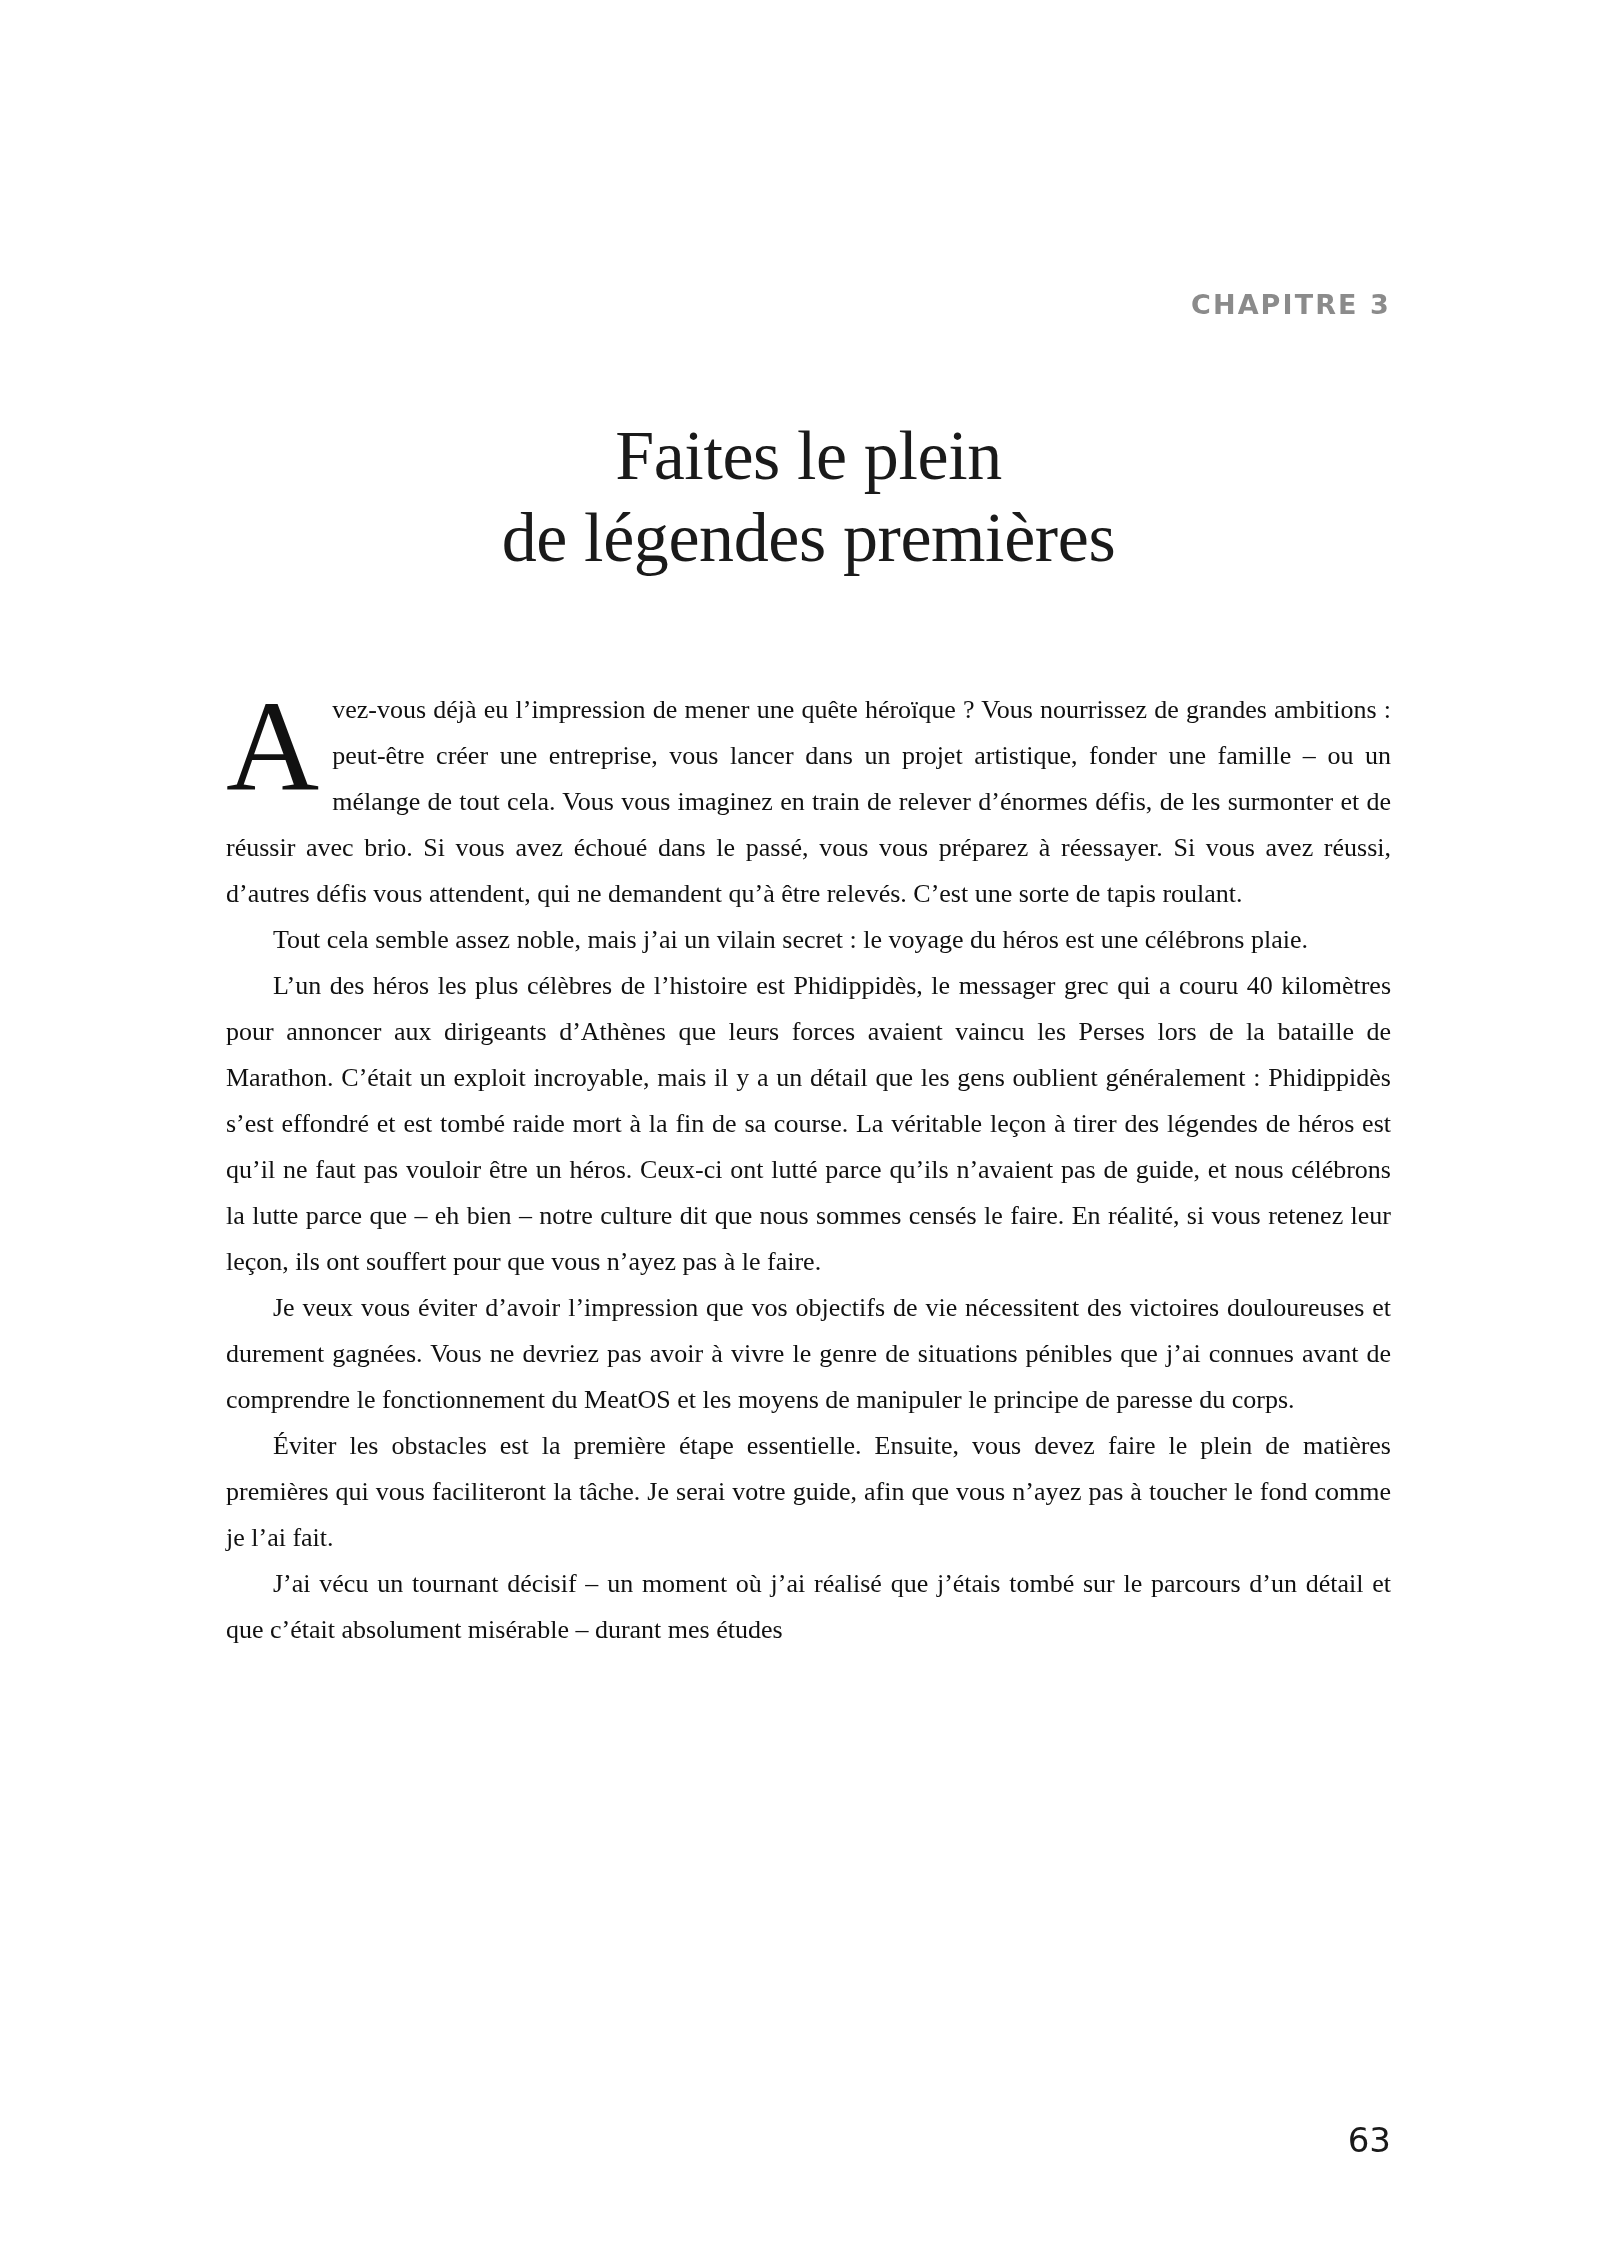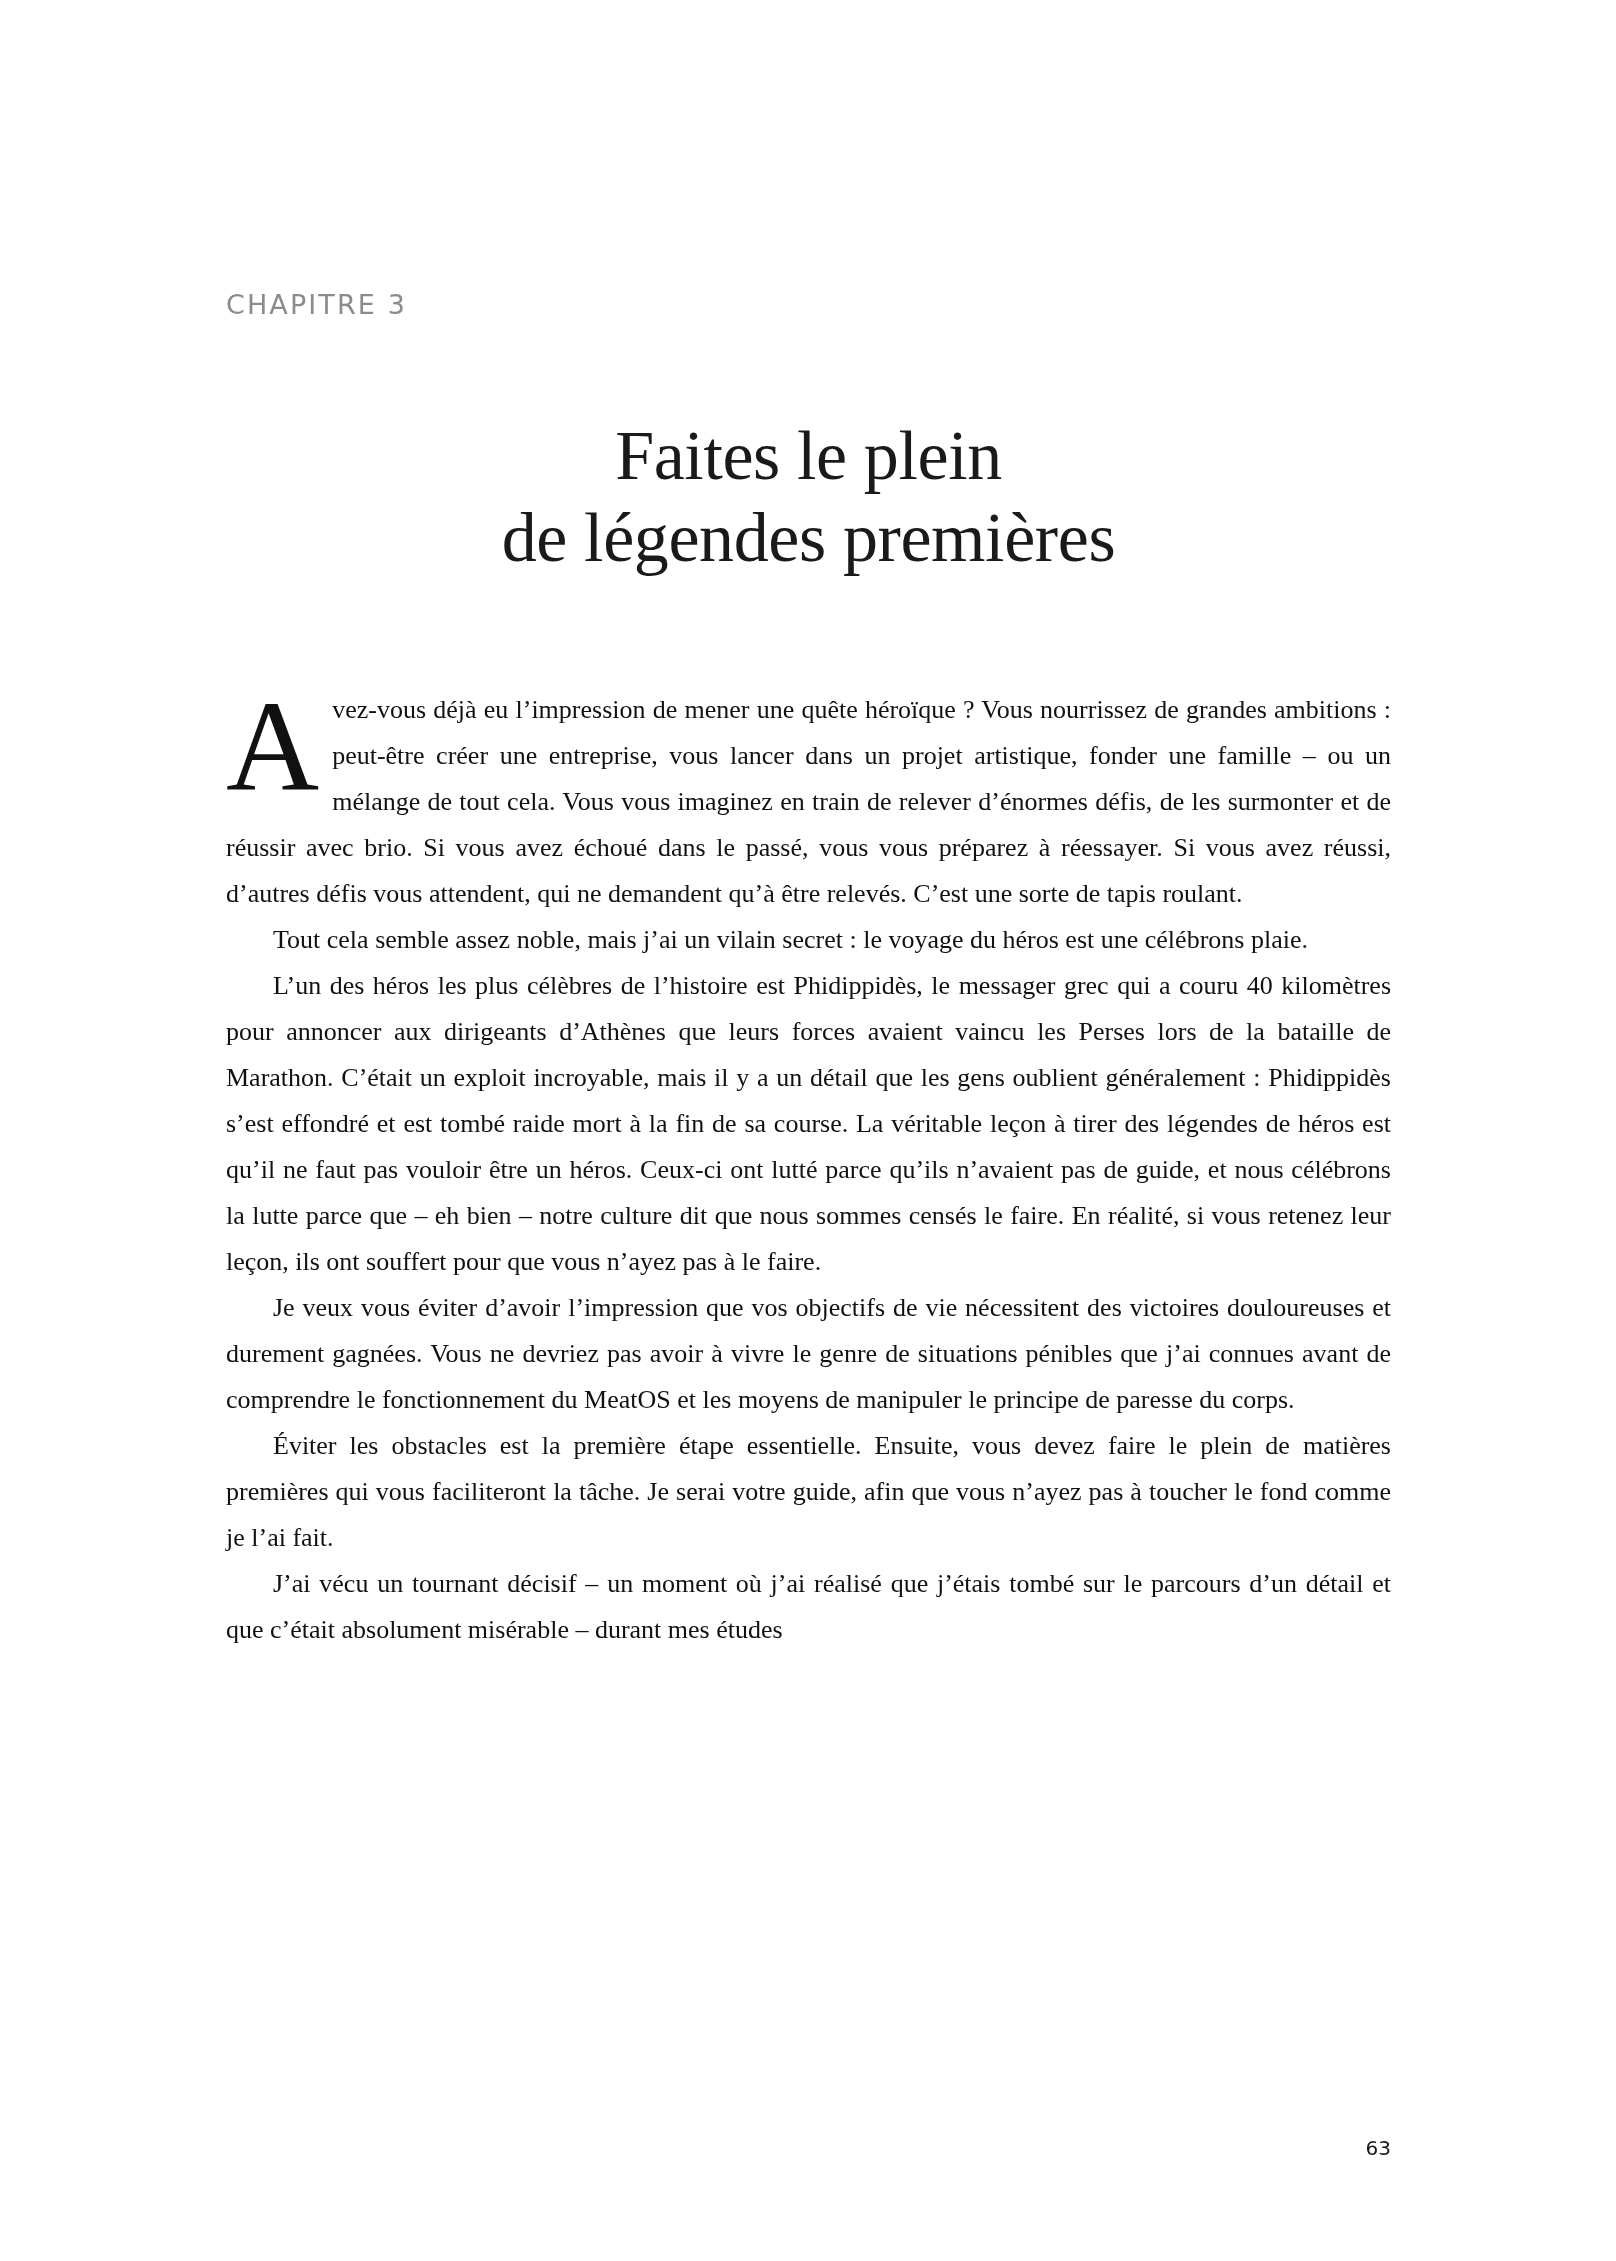--- a/index.html
+++ b/index.html
@@ -28,26 +28,26 @@
     top: 0;
     width: 1165px;
     height: 2261px;
   }
 
   .chapter-label {
     position: absolute;
     top: 289px;
     left: 0;
     width: 100%;
-    text-align: left;
+    text-align: right;
     font-family: "DejaVu Sans", sans-serif;
     font-size: 27px;
     letter-spacing: 2.1px;
     color: #8b8b8b;
-    font-weight: 400;
+    font-weight: 700;
   }
 
   .chapter-title {
     position: absolute;
     top: 368px;
     left: 0;
     width: 100%;
     text-align: center;
     font-family: Liberation Serif, serif;
     font-weight: 300;
@@ -95,21 +95,21 @@
     margin: 3.3px 4.9px 0 0;
     color: #111111;
     font-weight: 400;
   }
 
   .folio {
     position: absolute;
     right: 226px;
     bottom: 101px;
     font-family: "DejaVu Sans", sans-serif;
-    font-size: 20px;
+    font-size: 34px;
     color: #1a1a1a;
   }
 </style>
 </head>
 <body>
 
 <div class="page">
   <div class="content">
 
     <div class="chapter-label">CHAPITRE 3</div>

